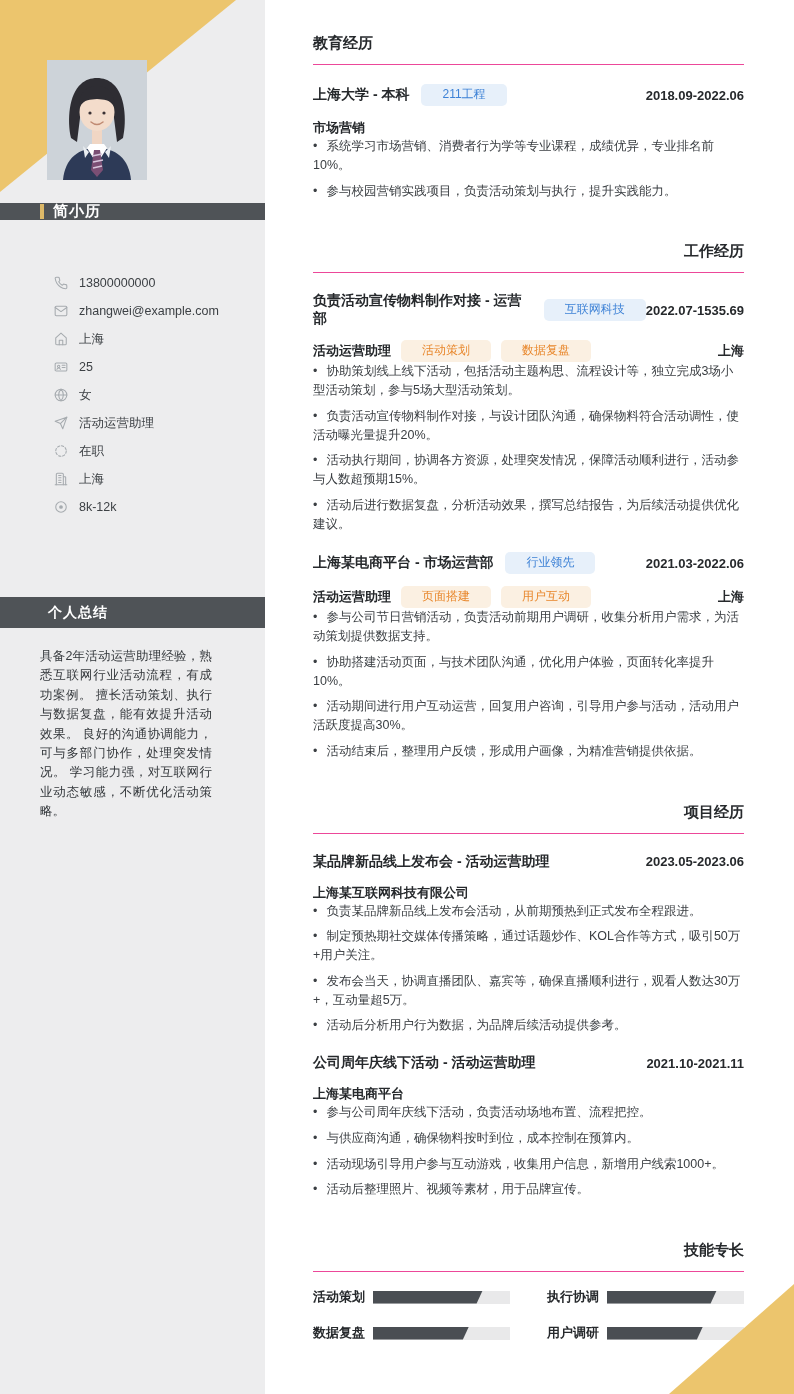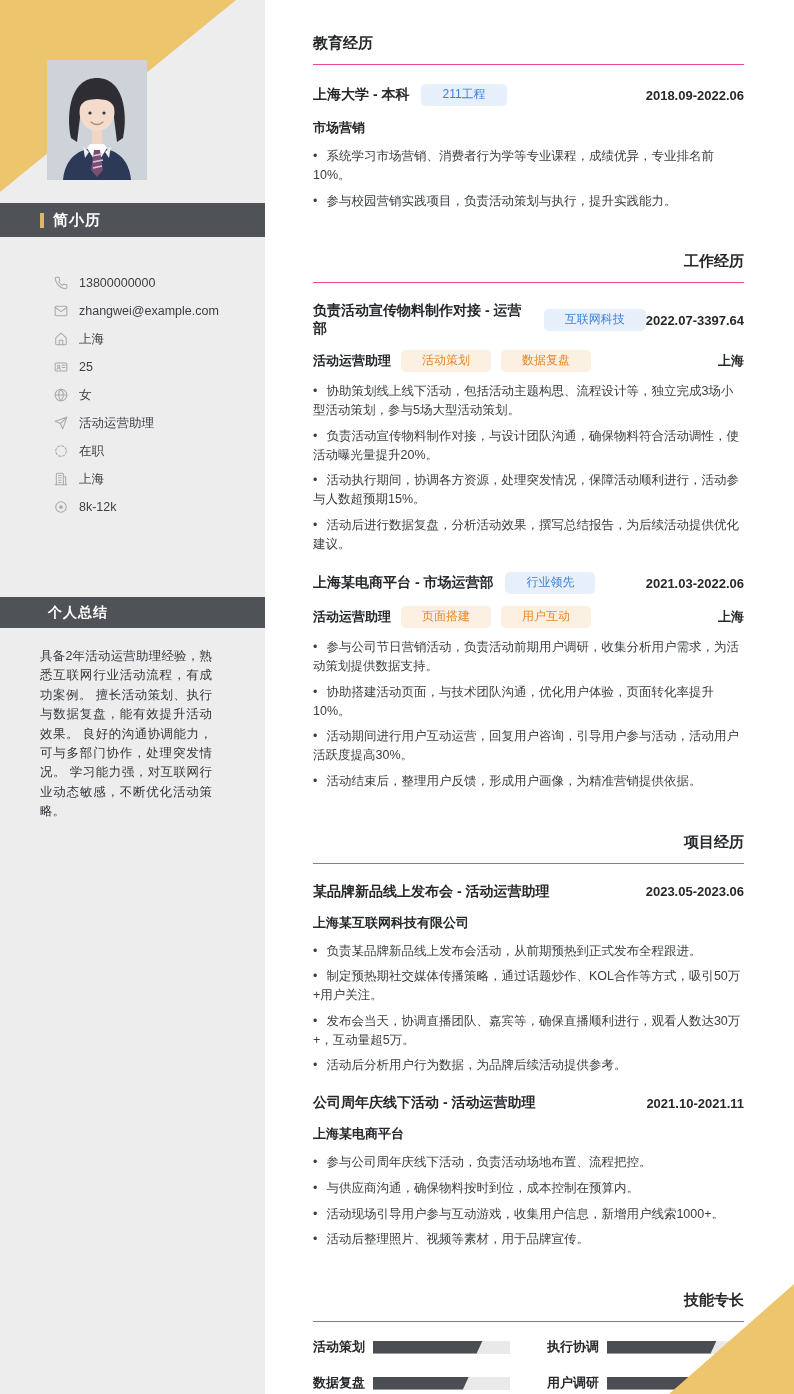--- a/index.html
+++ b/index.html
@@ -9,42 +9,42 @@
     font-family:"Liberation Sans","DejaVu Sans",sans-serif;
     color:#26292c;
   }
   
   .sidebar{position:absolute;left:0;top:0;width:265px;height:1394px;background:#EDEDEE;}
   .tri-top{position:absolute;left:0;top:0;width:236px;height:192px;background:var(--accent,#ECC56D);
     clip-path:polygon(0 0,100% 0,0 100%);}
   .photo{position:absolute;left:47px;top:60px;width:100px;height:120px;overflow:hidden;}
   .photo svg{display:block;}
   .bar{position:absolute;left:0;width:265px;background:var(--bar,#4F5357);color:#fff;display:flex;align-items:center;box-sizing:border-box;}
-  .bar-name{top:203px;height:34px;font-size:15px;font-weight:bold;letter-spacing:1px;}
+  .bar-name{top:203px;height:17px;font-size:15px;font-weight:bold;letter-spacing:1px;}
   .accent{width:4px;height:15px;background:var(--accent2,#DCB868);margin-left:40px;margin-right:9px;}
   .bar-sum{top:597px;height:31px;font-size:14px;font-weight:bold;padding-left:48px;letter-spacing:1px;}
   .contacts{position:absolute;top:269px;left:0;width:292px;}
   .citem{display:flex;align-items:center;height:28px;padding-left:54px;color:#3d4145;font-size:12.5px;}
   .citem svg{width:14px;height:14px;margin-right:11px;color:#a6abaf;flex:none;}
   .summary{position:absolute;top:647px;left:40px;width:172px;font-size:12.5px;line-height:1.55;color:#33373b;text-align:justify;}
   
   .main{position:absolute;left:265px;top:0;width:529px;box-sizing:border-box;padding:34px 50px 0 48px;background:#fff;}
   .sec{font-size:15px;font-weight:bold;color:#26292c;margin:0;padding-bottom:11px;border-bottom:1px solid #ec4899;}
   .sec-gap{margin-top:42px;text-align:right;}
   .ehead{display:flex;align-items:center;margin-top:19px;}
   .etitle{font-size:14px;font-weight:bold;}
   .period{margin-left:auto;font-size:13px;font-weight:bold;white-space:nowrap;}
   .tag{font-size:12px;padding:2px 21px 3px;border-radius:5px;margin-left:12px;white-space:nowrap;}
   .tag-blue{background:var(--tagblue-bg,#E7F0FA);color:var(--tagblue,#3E82D6);}
   .tag-orange{background:var(--tagorange-bg,#FBF0E2);color:var(--tagorange,#E8872C);margin-left:10px;}
   .esub{display:flex;align-items:center;margin-top:12px;}
   .role{font-size:13px;font-weight:bold;}
   .loc{margin-left:auto;font-size:13px;font-weight:bold;}
   .major{font-size:13px;font-weight:bold;margin-top:13px;}
-  .bullets{margin-top:10px;}
+  .bullets{}
   .bullet{font-size:12.5px;color:#3a3e42;line-height:1.5;margin-bottom:7px;}
   .dot{margin-right:9px;}
   .gap-entry{margin-top:14px;}
   
   .skills{display:grid;grid-template-columns:1fr 1fr;column-gap:37px;row-gap:18px;margin-top:16px;}
   .skill{display:flex;align-items:center;}
   .slabel{font-size:13px;font-weight:bold;width:52px;flex:none;}
   .track{flex:1;height:13px;background:#E9E9EA;margin-left:8px;}
   .fill{height:100%;background:var(--skill,#4A4E53);clip-path:polygon(0 0,100% 0,calc(100% - 6px) 100%,0 100%);}
   .tri-bottom{position:absolute;right:0;bottom:0;width:125px;height:110px;background:var(--accent,#ECC56D);
@@ -166,21 +166,21 @@
       <div class="bullet"><span class="dot">•</span><span>参与校园营销实践项目，负责活动策划与执行，提升实践能力。</span></div>
     </div>
   </div>
 
   <h2 class="sec sec-gap">工作经历</h2>
 
   <div>
     <div class="ehead">
       <span class="etitle">负责活动宣传物料制作对接 - 运营部</span>
       <span class="tag tag-blue">互联网科技</span>
-      <span class="period">2022.07-3397.64</span>
+      <span class="period">2022.07-1535.69</span>
     </div>
     <div class="esub">
       <span class="role">活动运营助理</span>
       <span class="tag tag-orange">活动策划</span>
       <span class="tag tag-orange">数据复盘</span>
       <span class="loc">上海</span>
     </div>
     <div class="bullets">
       <div class="bullet"><span class="dot">•</span><span>协助策划线上线下活动，包括活动主题构思、流程设计等，独立完成3场小型活动策划，参与5场大型活动策划。</span></div>
       <div class="bullet"><span class="dot">•</span><span>负责活动宣传物料制作对接，与设计团队沟通，确保物料符合活动调性，使活动曝光量提升20%。</span></div>

